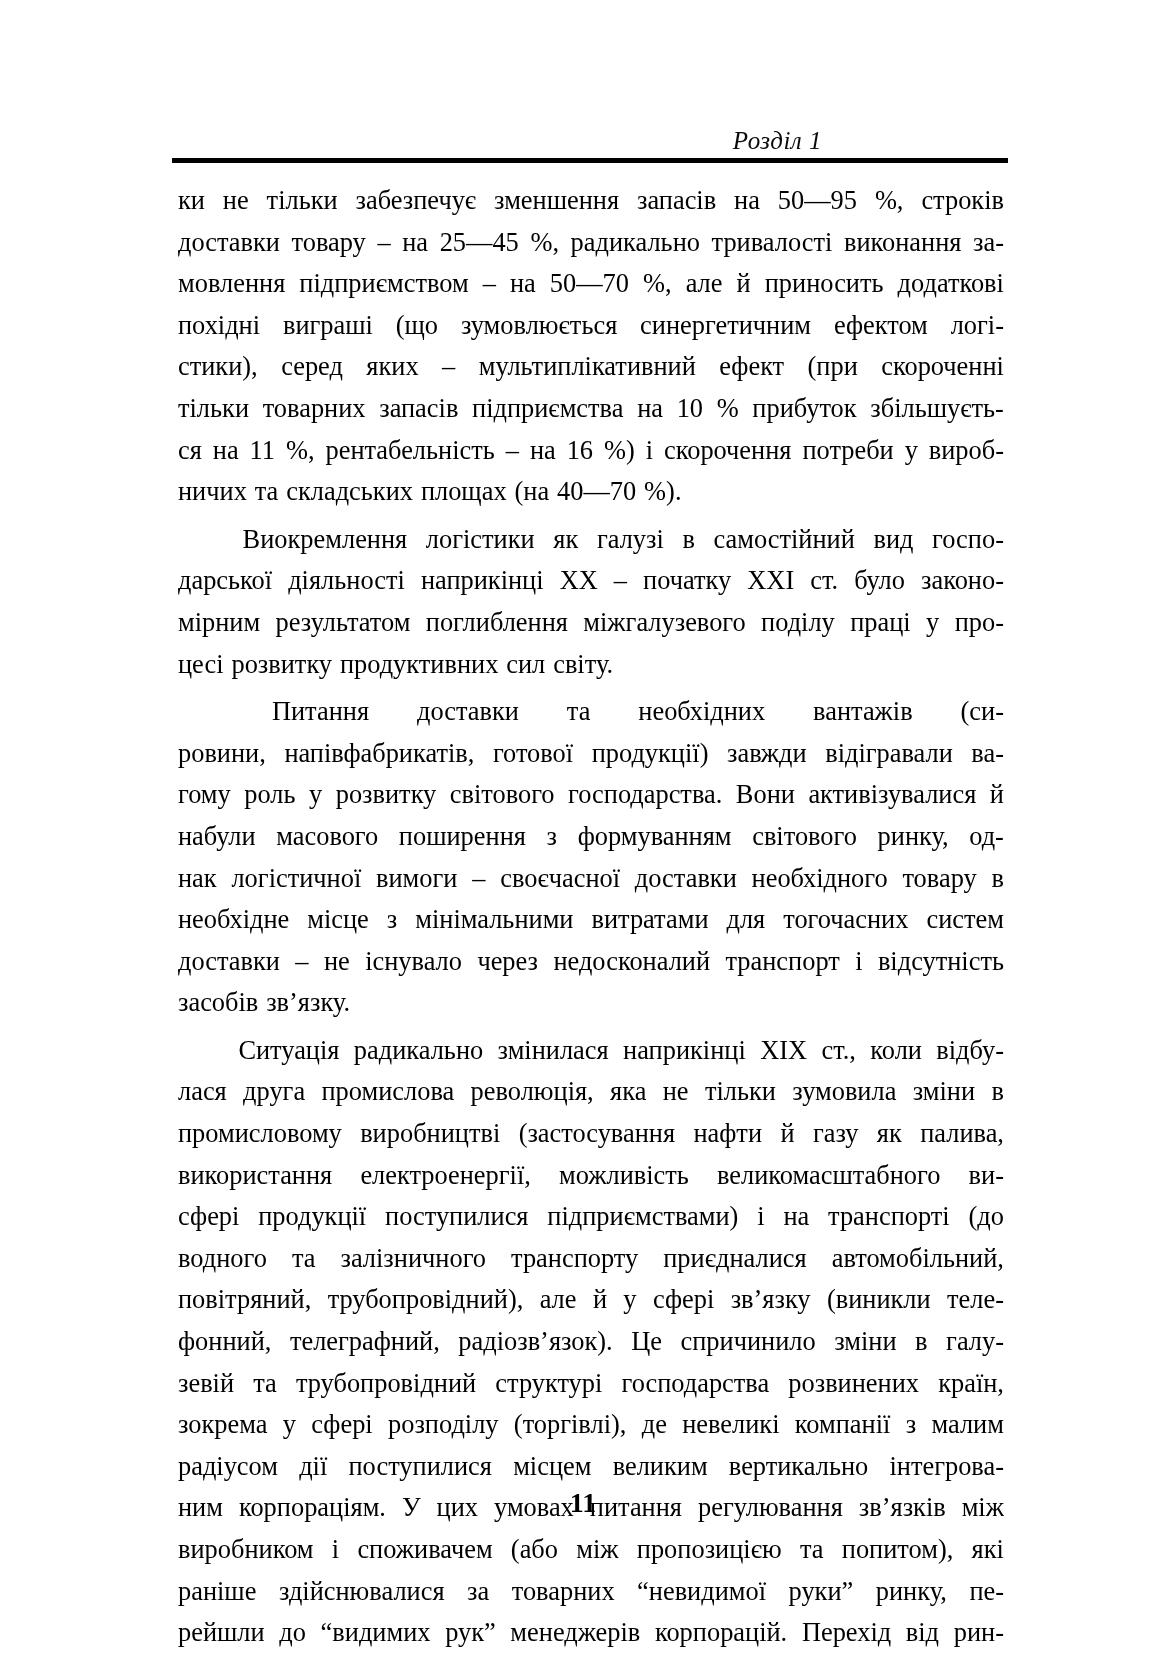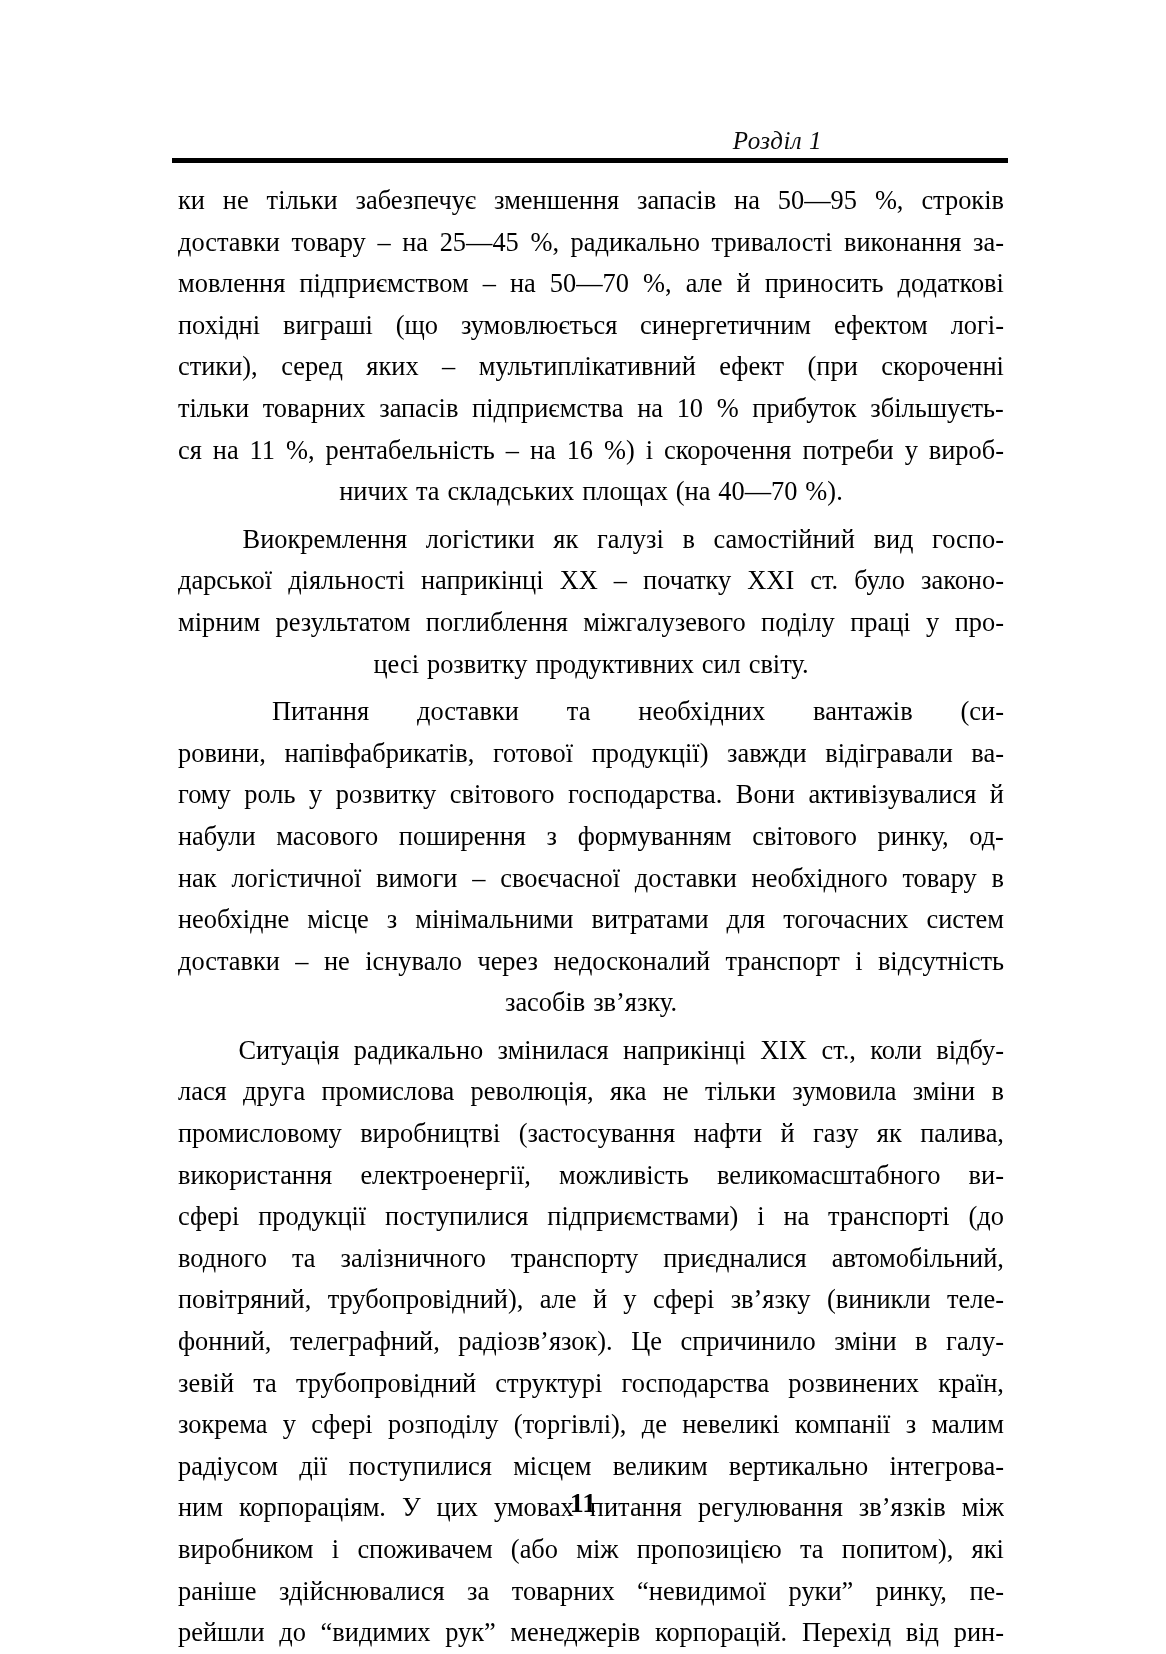--- a/index.html
+++ b/index.html
@@ -83,21 +83,21 @@
   }
 
   
   .ln {
     display: flex;
     justify-content: space-between;
     align-items: baseline;
   }
   .ln.last,
   .ln.ragged {
-    justify-content: center;
+    justify-content: flex-start;
   }
   .ln > .w {
     display: inline-block;
     white-space: pre;
   }
   .ln.last > .w + .w,
   .ln.ragged > .w + .w {
     margin-left: 0.30em;
   }
   .ln > .lead {

